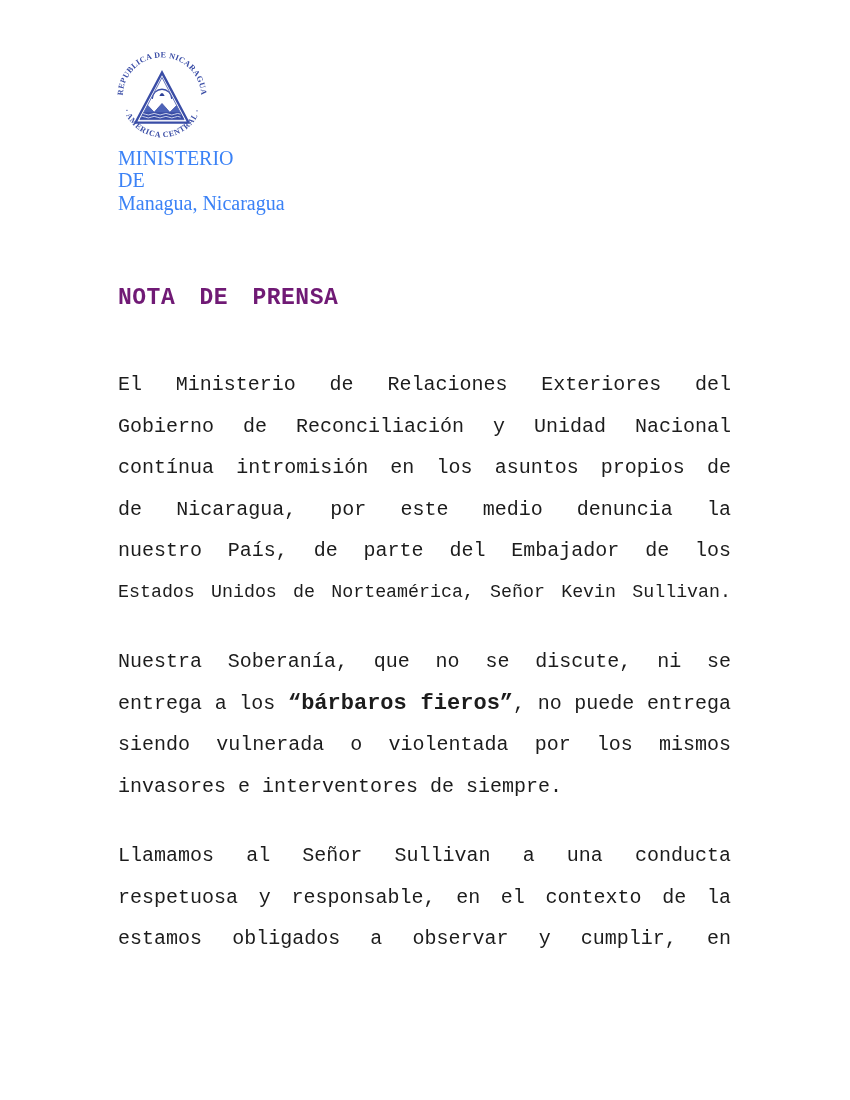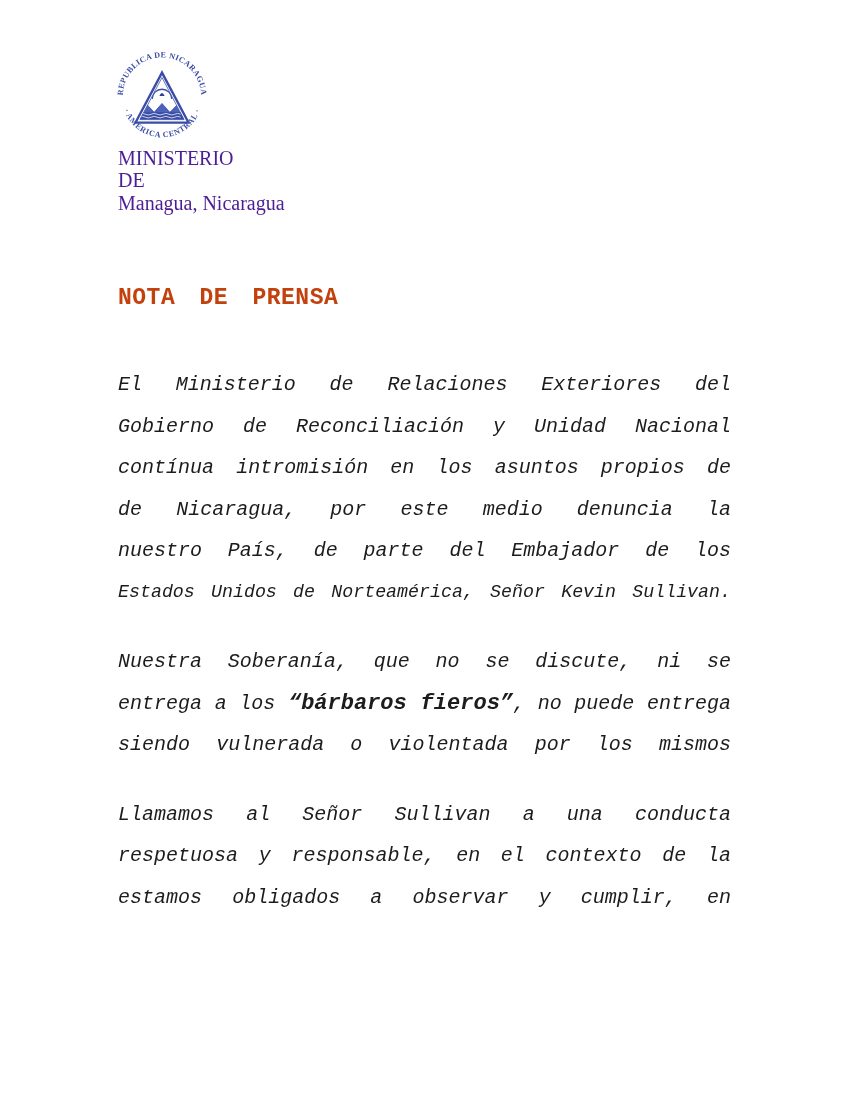--- a/index.html
+++ b/index.html
@@ -23,35 +23,35 @@
     width: 102px;
     height: 98px;
   }
   .letterhead-text {
     position: absolute;
     left: 118px;
     top: 147px;
     font-family: "Liberation Serif", "DejaVu Serif", serif;
     font-size: 20px;
     line-height: 22.4px;
-    color: #4c1d95;
+    color: #3b82f6;
     white-space: nowrap;
   }
   
   .title {
     position: absolute;
     left: 118px;
     top: 285px;
     margin: 0;
     font-family: "Liberation Mono", "DejaVu Sans Mono", monospace;
     font-size: 23px;
     font-weight: bold;
     letter-spacing: 0.5px;
     word-spacing: 10px;
-    color: #c2410c;
+    color: #701a75;
     white-space: nowrap;
   }
   
   .body-text {
     position: absolute;
     left: 118px;
     top: 364px;
     width: 613px;
     font-family: "Liberation Mono", "DejaVu Sans Mono", monospace;
     font-size: 20px;
@@ -60,21 +60,20 @@
   .paragraph { margin: 0; }
   .paragraph + .paragraph { margin-top: 28px; }
   .line {
     line-height: 41.5px;
     height: 41.5px;
     overflow: hidden;
   }
   .line.justify {
     text-align: justify;
     text-align-last: justify;
-    font-style: italic;
   }
   .line.condensed {
     font-size: 18.3px;
   }
   .bold {
     font-weight: bold;
     font-size: 22px;
   }
 </style>
 </head>
@@ -129,20 +128,21 @@
         <div class="line justify"><span>Gobierno de Reconciliación y Unidad Nacional</span></div>
         <div class="line justify"><span>contínua intromisión en los asuntos propios de</span></div>
         <div class="line justify"><span>de Nicaragua, por este medio denuncia la</span></div>
         <div class="line justify"><span>nuestro País, de parte del Embajador de los</span></div>
         <div class="line justify condensed"><span>Estados Unidos de Norteamérica, Señor Kevin Sullivan.</span></div>
       </div>
       <div class="paragraph">
         <div class="line justify"><span>Nuestra Soberanía, que no se discute, ni se</span></div>
         <div class="line justify"><span>entrega a los </span><span class="bold">“bárbaros fieros”</span><span>, no puede entrega</span></div>
         <div class="line justify"><span>siendo vulnerada o violentada por los mismos</span></div>
+        <div class="line"><span>invasores e interventores de siempre.</span></div>
       </div>
       <div class="paragraph">
         <div class="line justify"><span>Llamamos al Señor Sullivan a una conducta</span></div>
         <div class="line justify"><span>respetuosa y responsable, en el contexto de la</span></div>
         <div class="line justify"><span>estamos obligados a observar y cumplir, en</span></div>
       </div>
     </div>
 
 </div>
 

